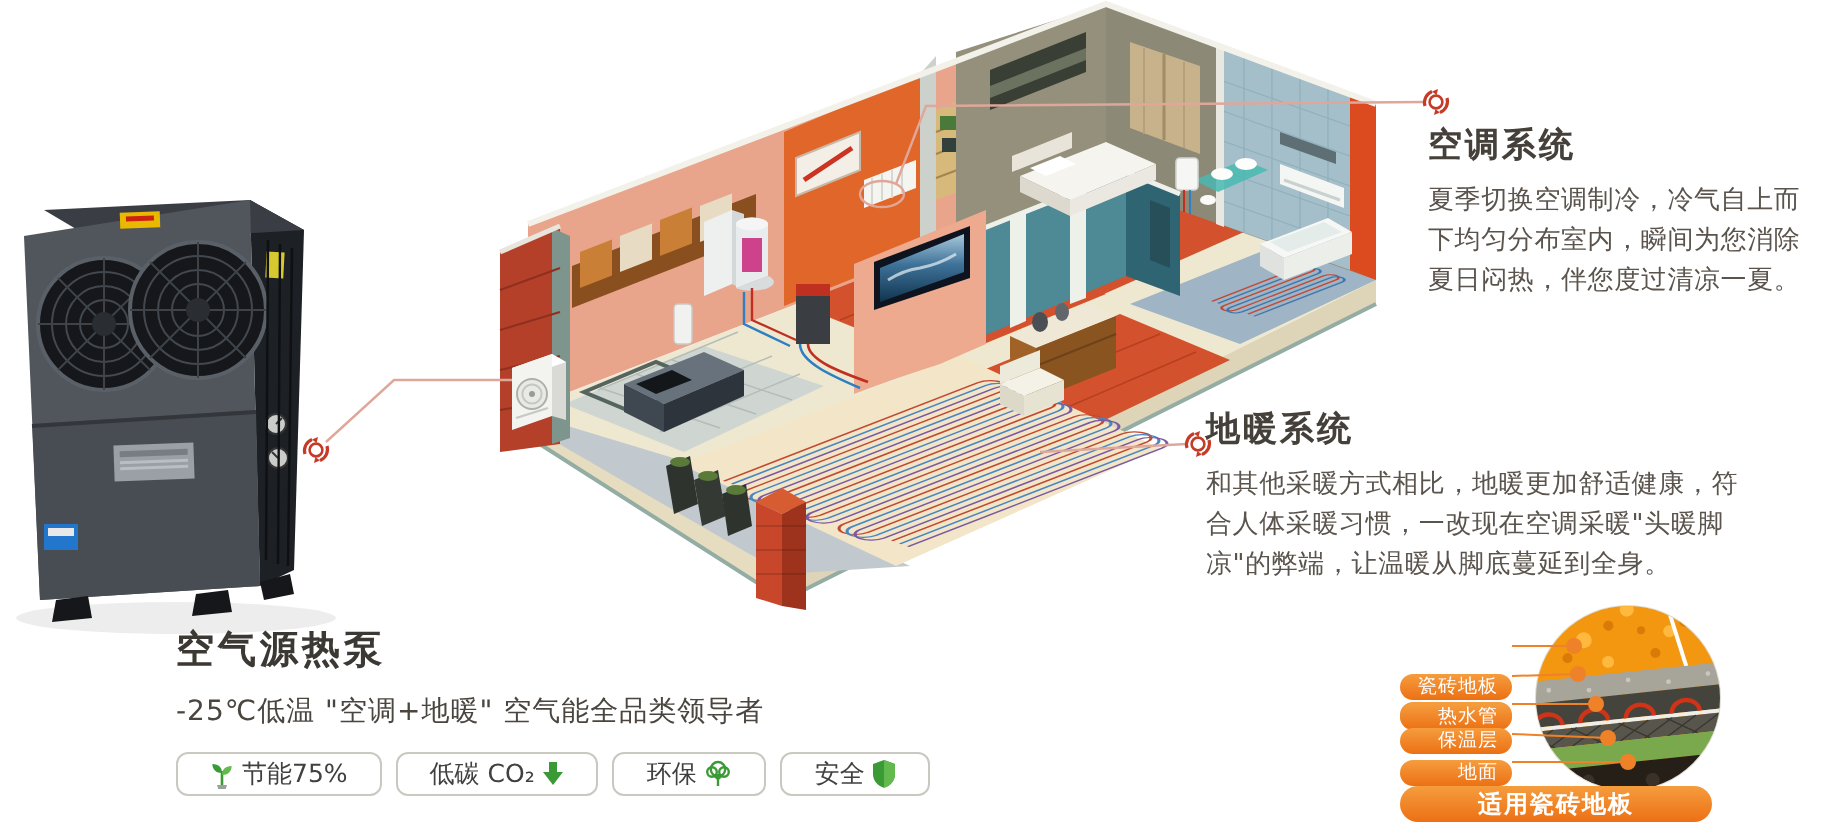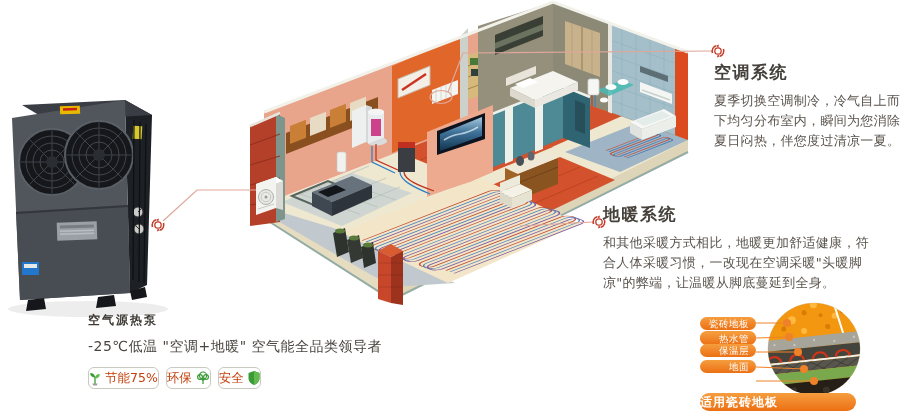--- a/index.html
+++ b/index.html
@@ -10,34 +10,34 @@
     --title-text:#45403a;
     --body-text:#5a544d;
   }
   html,body{margin:0;padding:0;background:#fff;}
   body{font-family:"DejaVu Sans","Liberation Sans",sans-serif;}
   .stage{position:relative;width:924px;height:418px;background:#fff;overflow:hidden;}
   .stage svg.scene{position:absolute;left:0;top:0;z-index:1;}
   .txt{position:absolute;z-index:2;}
   .co-title{font-size:17px;font-weight:bold;color:var(--title-text);letter-spacing:1.5px;}
   .co-body{font-size:13px;line-height:1.52;color:var(--body-text);letter-spacing:.3px;margin-top:7px;}
-  .prod-title{font-size:12px;font-weight:bold;color:#3c3833;letter-spacing:2px;}
+  .prod-title{font-size:19px;font-weight:bold;color:#3c3833;letter-spacing:2px;}
   .prod-sub{font-size:14px;color:#4a453f;margin-top:9px;letter-spacing:.5px;}
   .badges{display:flex;gap:7px;margin-top:11px;}
-  .badge{display:inline-flex;align-items:center;gap:4px;height:22px;padding:0 0;
+  .badge{display:inline-flex;align-items:center;gap:4px;height:22px;padding:0 16px;
          border:1px solid #c9c9c1;border-radius:6px;background:#fff;
-         font-size:12.5px;color:#c2410c;white-space:nowrap;box-sizing:border-box;}
+         font-size:12.5px;color:#404040;white-space:nowrap;box-sizing:border-box;}
   .badge svg{display:block;}
   .pill{position:absolute;z-index:2;left:700px;width:56px;height:13px;border-radius:7px;
         background:linear-gradient(#f59d3e,#ec7014);color:#fff;font-size:9.5px;line-height:13px;
-        text-align:right;padding-right:7px;box-sizing:border-box;letter-spacing:.5px;}
+        text-align:right;padding-right:7px;box-sizing:border-box;letter-spacing:.5px;margin-top:20px;}
   .p1{top:317px}.p2{top:331px}.p3{top:332px}.p4{top:344px}.p5{top:360px}
   .layer-footer{position:absolute;z-index:2;left:700px;top:393px;width:156px;height:18px;border-radius:9px;
         background:linear-gradient(#f59d3e,#ec7014);color:#fff;font-size:12px;font-weight:bold;
-        line-height:18px;text-align:left;letter-spacing:1px;}
+        line-height:18px;text-align:center;letter-spacing:1px;}
 </style>
 </head>
 <body>
 
 <div class="stage">
 
 <svg class="scene" width="924" height="418" viewBox="0 0 924 418">
   <defs>
     <linearGradient id="seaGrad" x1="0" y1="0" x2="0" y2="1">
       <stop offset="0" stop-color="#a8c9dc"></stop>
@@ -448,20 +448,26 @@
   <div class="prod-sub">-25℃低温 "空调+地暖" 空气能全品类领导者</div>
   <div class="badges">
     <span class="badge">
       <svg width="12" height="15" viewBox="0 0 12 15">
         <path d="M6,14 C6,10 6,8 6,5.5" stroke="#3a9a35" stroke-width="1.3" fill="none"></path>
         <path d="M6,6.5 C3,6.5 1.2,4.8 1.2,2 C4.4,2 6,3.8 6,6.5 Z" fill="#3a9a35"></path>
         <path d="M6,7.5 C9,7.5 10.8,5.8 10.8,3 C7.6,3 6,4.8 6,7.5 Z" fill="#62b94e"></path>
         <path d="M3.5,12.5 h5 l-0.6,2 h-3.8 Z" fill="#9aa09a"></path>
       </svg>
       <span>节能75%</span>
+    </span>
+    <span class="badge">
+      <span>低碳 CO₂</span>
+      <svg width="11" height="12" viewBox="0 0 11 12">
+        <path d="M3.5,0 h4 v5 h3 L5.5,11.5 L0.5,5 h3 Z" fill="#3a9a35"></path>
+      </svg>
     </span>
     <span class="badge">
       <span>环保</span>
       <svg width="14" height="14" viewBox="0 0 14 14">
         <circle cx="7" cy="4.6" r="3.6" fill="none" stroke="#3a9a35" stroke-width="1.2"></circle>
         <circle cx="4" cy="6" r="2.4" fill="none" stroke="#3a9a35" stroke-width="1.2"></circle>
         <circle cx="10" cy="6" r="2.4" fill="none" stroke="#3a9a35" stroke-width="1.2"></circle>
         <path d="M7,7 V13 M7,9.5 L4.8,7.6 M7,9.5 L9.2,7.6" stroke="#3a9a35" stroke-width="1.2" fill="none"></path>
       </svg>
     </span>

